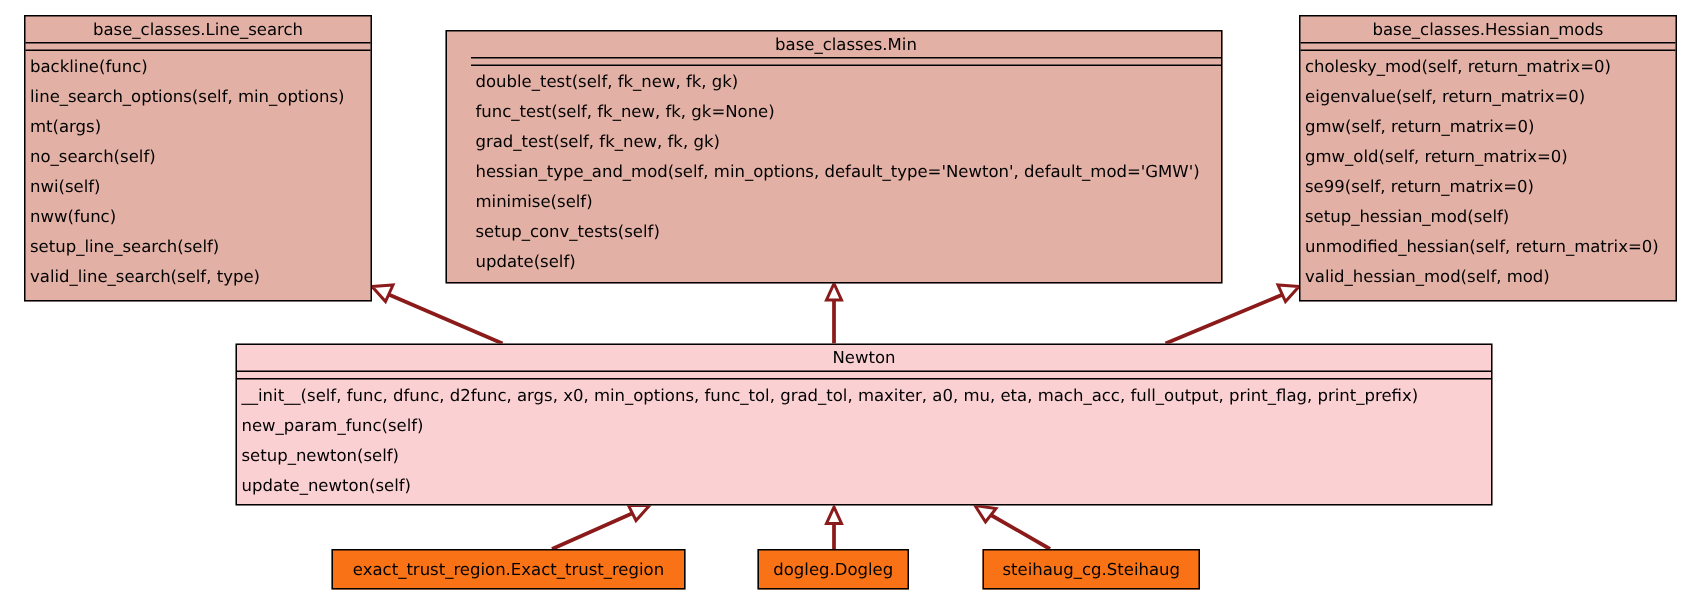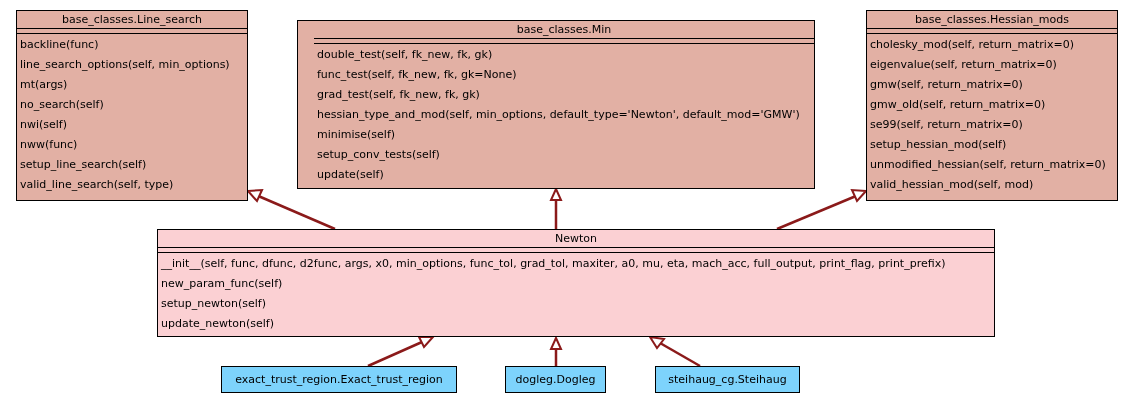--- a/index.html
+++ b/index.html
@@ -7,21 +7,21 @@
          font-family: "DejaVu Sans", sans-serif; font-size: 11px; color: #000; }
   .cls { position: absolute; box-sizing: border-box; border: 1px solid #000;
          background: #e2b0a4; }
   .cls.main { background: #fbd0d3; }
   .cls .title { text-align: center; height: 17px; line-height: 17px;
                 border-bottom: 1px solid #000; }
   .cls .attrs { height: 4px; border-bottom: 1px solid #000; }
   .cls .methods { padding: 1px 0 0 3px; }
   .cls .method { height: 20px; line-height: 20px; white-space: nowrap; }
   .leaf { position: absolute; box-sizing: border-box; border: 1px solid #000;
-          background: #7dd3fc; text-align: center; height: 27px; line-height: 25px;
+          background: #f97316; text-align: center; height: 27px; line-height: 25px;
           white-space: nowrap; }
   svg.edges { position: absolute; left: 0; top: 0; }
 </style>
 </head>
 <body>
 
 <svg class="edges" width="1135" height="404">
   <g stroke="#8b1a1a" stroke-width="2.5" fill="#ffffff">
 
     <line x1="335" y1="229" x2="256" y2="195"></line>

